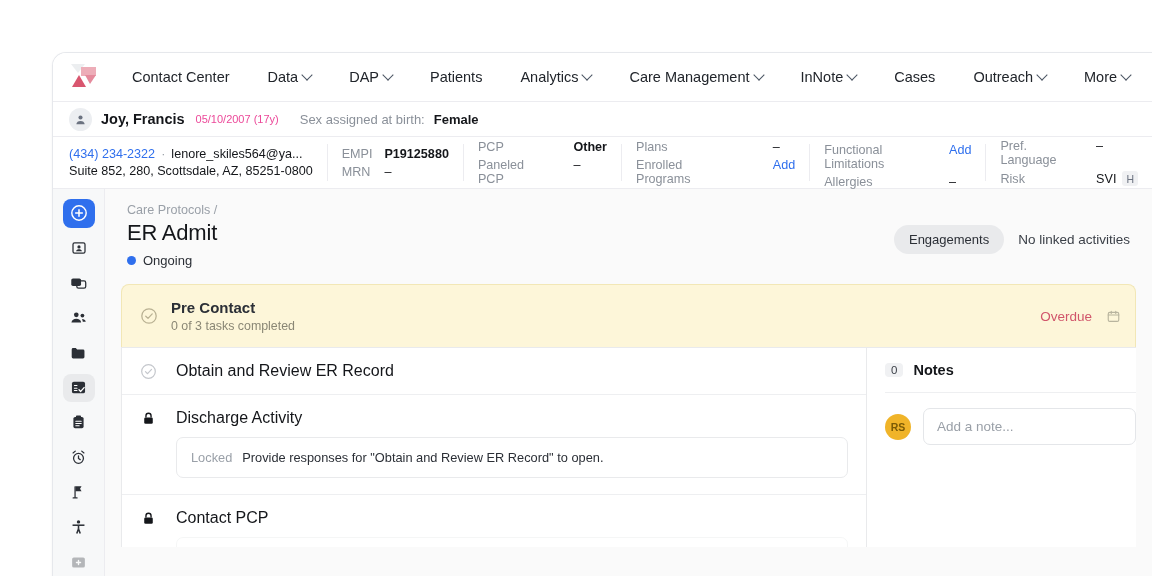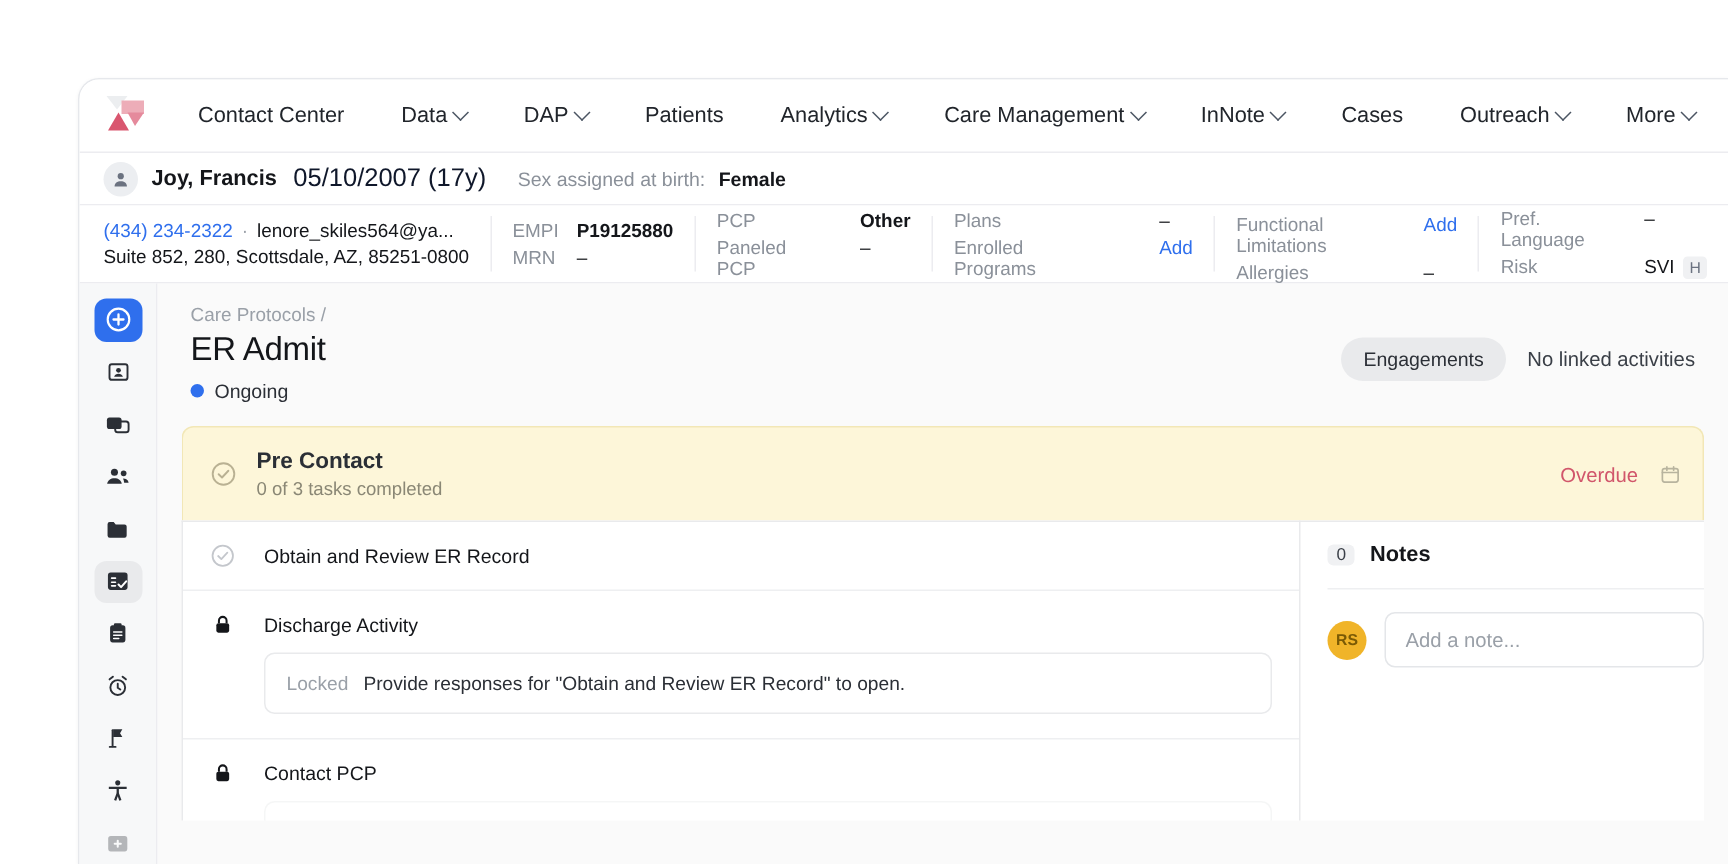--- a/index.html
+++ b/index.html
@@ -54,21 +54,21 @@
     padding-left: 16px; gap: 9px;
     border-bottom: 1px solid #ececf0;
     background: #fff;
   }
   .avatar-circle {
     width: 23px; height: 23px; border-radius: 50%;
     background: #eceef1; display: flex; align-items: center; justify-content: center;
     flex: none;
   }
   .pname { font-size: 14.5px; font-weight: 700; color: #14161a; }
-  .pdob  { font-size: 17px; color: #0f172a; margin-left: 2px; }
+  .pdob  { font-size: 11px; color: #ec4899; margin-left: 2px; }
   .psex-label { font-size: 13px; color: #8a9099; margin-left: 12px; }
   .psex-val { font-size: 13px; color: #14161a; font-weight: 700; }
 
   
   .demo-strip {
     height: 52px; display: flex; align-items: stretch;
     border-bottom: 1px solid #ececf0; background: #fff;
     padding: 7px 0 7px 0;
     font-size: 12.6px;
   }
@@ -147,21 +147,21 @@
   .task-area { display: flex; margin: 0 16px; height: 200px; }
   .task-list {
     flex: 1; background: #fff;
     border-left: 1px solid #e9eaec;
     border-top: 1px solid #e9eaec;
     overflow: hidden;
   }
   .task-row { padding: 14px 18px; display: flex; align-items: center; gap: 19px; border-bottom: 1px solid #eeeff1; }
   .task-row.noborder { border-bottom: none; }
   .task-icon { width: 17px; height: 17px; flex: none; display: flex; align-items: center; justify-content: center; }
-  .task-title { font-size: 13px; color: #14161a; }
+  .task-title { font-size: 16px; color: #14161a; }
   .locked-box {
     margin: 0 18px 16px 54px;
     border: 1px solid #e9eaec; border-radius: 7px;
     padding: 12px 14px; display: flex; align-items: center; gap: 10px;
   }
   .locked-box.dim { opacity: .45; }
   .locked-tag { font-size: 12.8px; color: #9aa0a8; }
   .locked-msg { font-size: 12.8px; color: #2b2f36; }
 
   

